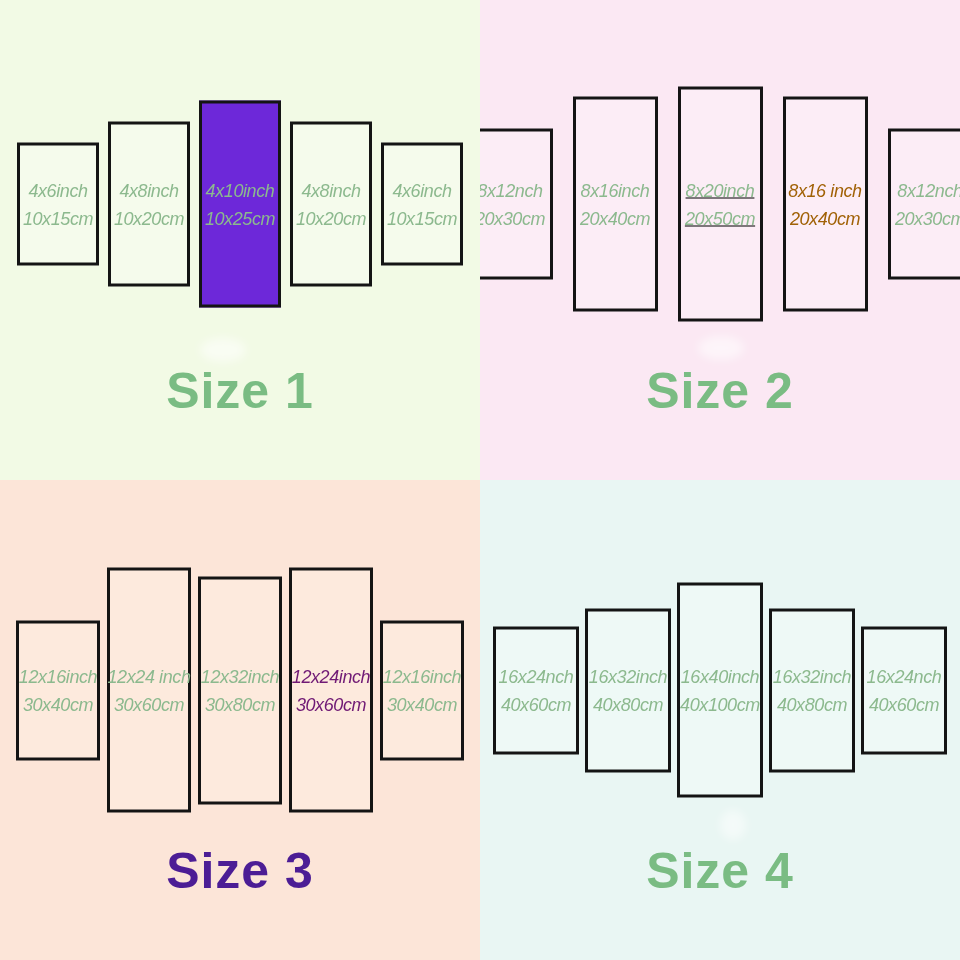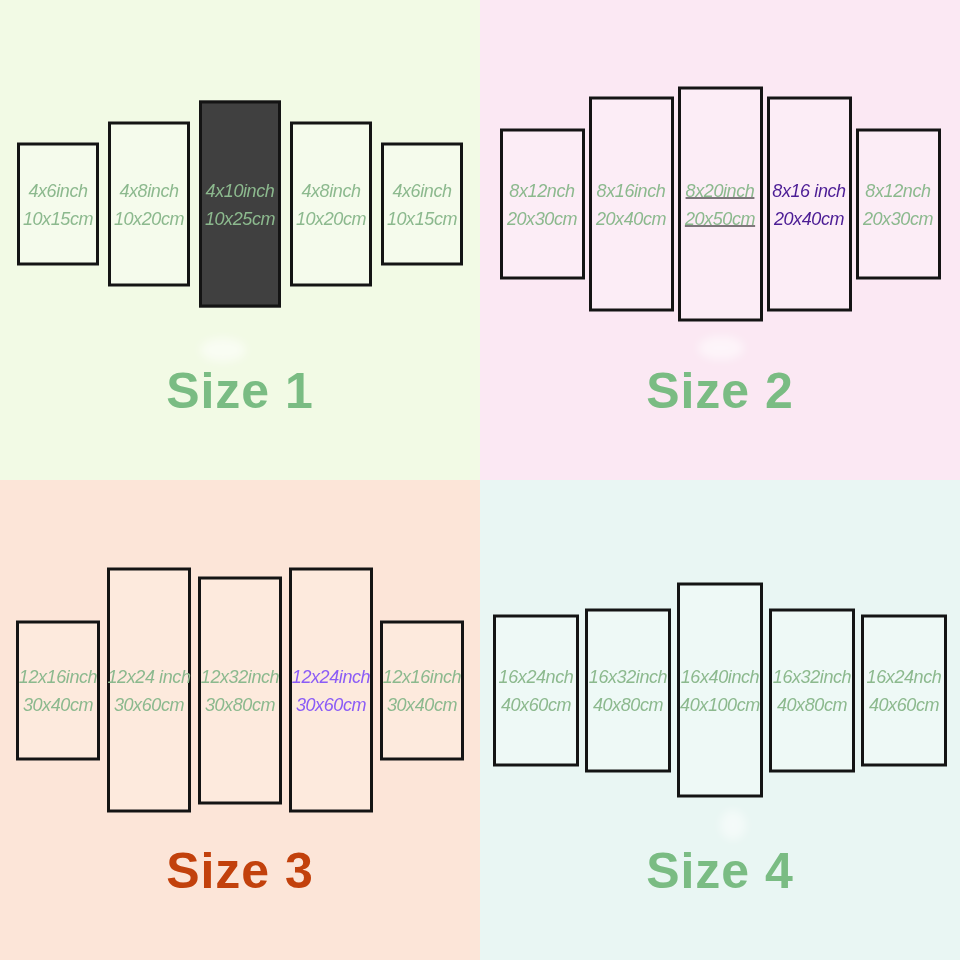--- a/index.html
+++ b/index.html
@@ -13,39 +13,39 @@
   .quadrant{position:relative;overflow:hidden;}
 
   .panel-row{
     position:absolute;left:0;right:0;
     display:flex;justify-content:center;align-items:center;
   }
   .q1 .panel-row,.q2 .panel-row{top:204px;transform:translateY(-50%);}
   .q3 .panel-row,.q4 .panel-row{top:210px;transform:translateY(-50%);}
 
   .q1 .panel-row{gap:9px;}
-  .q2 .panel-row{gap:4px;}
+  .q2 .panel-row{gap:20px;}
   .q3 .panel-row{gap:7px;}
   .q4 .panel-row{gap:6px;}
 
   .panel{
     box-sizing:border-box;
     border:3px solid #141414;
     flex:0 0 auto;
     display:flex;justify-content:center;align-items:center;
   }
   .q1 .panel{width:82px;}
   .q2 .panel{width:85px;}
   .q3 .panel{width:84px;}
   .q4 .panel{width:86px;}
 
   .q1 .p-outer{height:123px;} .q1 .p-mid{height:165px;} .q1 .p-center{height:207px;}
   .q2 .p-outer{height:151px;} .q2 .p-mid{height:215px;} .q2 .p-center{height:235px;}
   .q3 .p-outer{height:140px;} .q3 .p-mid{height:245px;} .q3 .p-center{height:228px;}
-  .q4 .p-outer{height:152px;} .q4 .p-mid{height:164px;} .q4 .p-center{height:215px;}
+  .q4 .p-outer{height:128px;} .q4 .p-mid{height:164px;} .q4 .p-center{height:215px;}
 
   .panel-text{
     font-style:italic;
     font-size:18px;
     line-height:28px;
     letter-spacing:-0.4px;
     white-space:nowrap;
     text-align:center;
   }
 
@@ -76,21 +76,21 @@
         <div>4x6inch</div>
         <div>10x15cm</div>
       </div>
     </div>
     <div class="panel p-mid" style="background: rgb(245, 251, 236); border-color: rgb(20, 20, 20);">
       <div class="panel-text" style="color: rgb(140, 185, 142);">
         <div>4x8inch</div>
         <div>10x20cm</div>
       </div>
     </div>
-    <div class="panel p-center" style="background: #404040; border-color: rgb(20, 20, 20);">
+    <div class="panel p-center" style="background: #6d28d9; border-color: rgb(20, 20, 20);">
       <div class="panel-text" style="color: rgb(140, 185, 142);">
         <div>4x10inch</div>
         <div>10x25cm</div>
       </div>
     </div>
     <div class="panel p-mid" style="background: rgb(245, 251, 236); border-color: rgb(20, 20, 20);">
       <div class="panel-text" style="color: rgb(140, 185, 142);">
         <div>4x8inch</div>
         <div>10x20cm</div>
       </div>
@@ -120,21 +120,21 @@
         <div>20x40cm</div>
       </div>
     </div>
     <div class="panel p-center" style="background: rgb(252, 237, 246); border-color: rgb(20, 20, 20); text-decoration: underline;">
       <div class="panel-text" style="color: rgb(140, 185, 142);">
         <div>8x20inch</div>
         <div>20x50cm</div>
       </div>
     </div>
     <div class="panel p-mid" style="background: rgb(252, 237, 246); border-color: rgb(20, 20, 20);">
-      <div class="panel-text" style="color: #4c1d95;">
+      <div class="panel-text" style="color: #a16207;">
         <div>8x16 inch</div>
         <div>20x40cm</div>
       </div>
     </div>
     <div class="panel p-outer" style="background: rgb(252, 237, 246); border-color: rgb(20, 20, 20);">
       <div class="panel-text" style="color: rgb(140, 185, 142);">
         <div>8x12nch</div>
         <div>20x30cm</div>
       </div>
     </div>
@@ -157,33 +157,33 @@
         <div>30x60cm</div>
       </div>
     </div>
     <div class="panel p-center" style="background: rgb(253, 234, 221); border-color: rgb(20, 20, 20);">
       <div class="panel-text" style="color: rgb(140, 185, 142);">
         <div>12x32inch</div>
         <div>30x80cm</div>
       </div>
     </div>
     <div class="panel p-mid" style="background: rgb(253, 234, 221); border-color: rgb(20, 20, 20);">
-      <div class="panel-text" style="color: #8b5cf6;">
+      <div class="panel-text" style="color: #701a75;">
         <div>12x24inch</div>
         <div>30x60cm</div>
       </div>
     </div>
     <div class="panel p-outer" style="background: rgb(253, 234, 221); border-color: rgb(20, 20, 20);">
       <div class="panel-text" style="color: rgb(140, 185, 142);">
         <div>12x16inch</div>
         <div>30x40cm</div>
       </div>
     </div>
   </div>
-  <h2 class="size-label" style="color: #c2410c;">Size 3</h2>
+  <h2 class="size-label" style="color: #4c1d95;">Size 3</h2>
 </section>
 
 <section class="quadrant q4" style="background: rgb(233, 246, 243);">
   <div class="panel-row">
     <div class="panel p-outer" style="background: rgb(238, 249, 246); border-color: rgb(20, 20, 20);">
       <div class="panel-text" style="color: rgb(140, 185, 142);">
         <div>16x24nch</div>
         <div>40x60cm</div>
       </div>
     </div>

